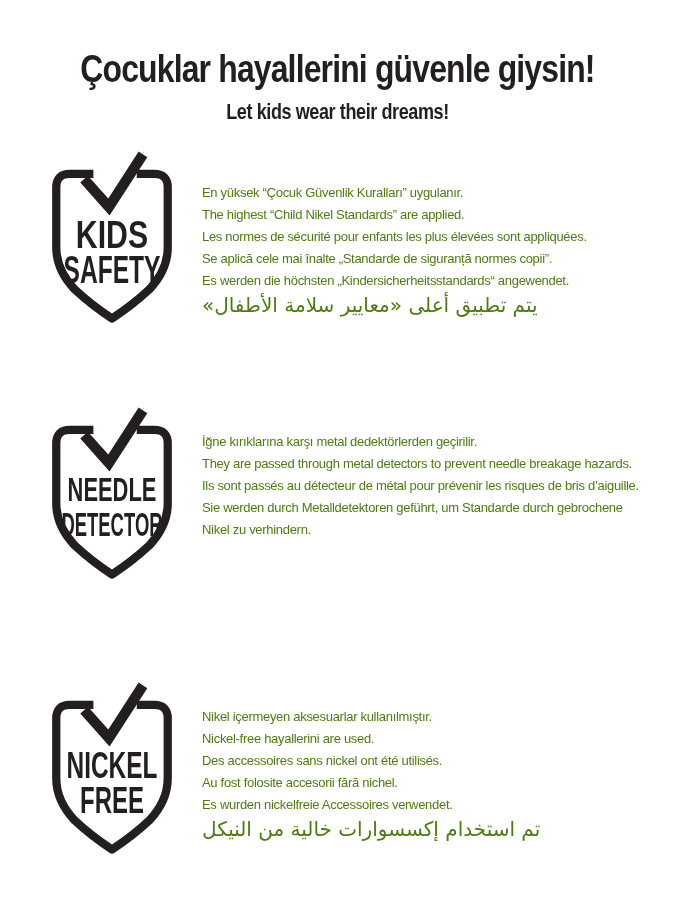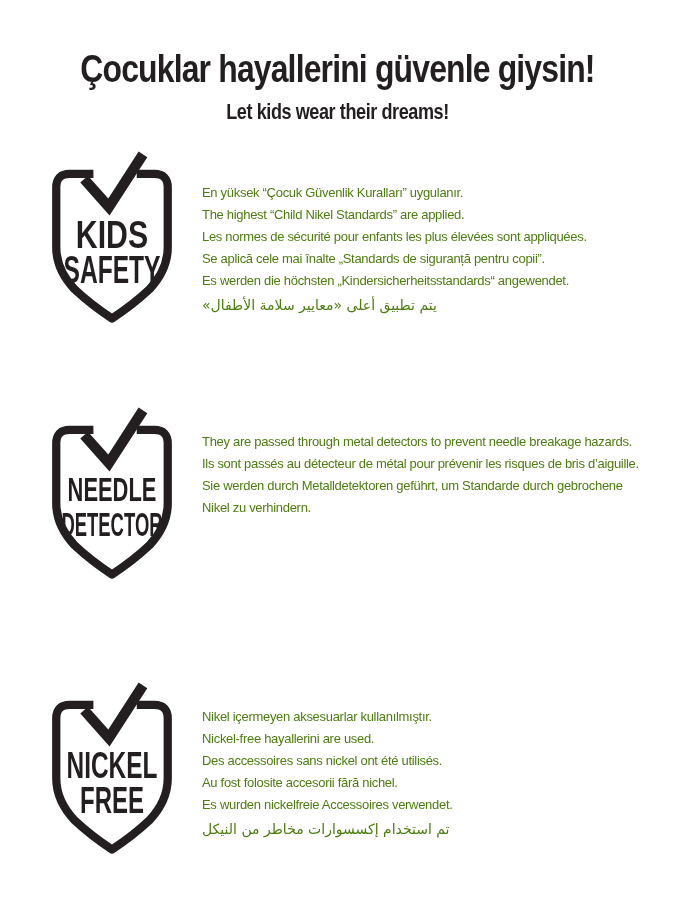--- a/index.html
+++ b/index.html
@@ -43,21 +43,21 @@
     font-size: 13px; line-height: 22px; letter-spacing: -0.3px;
     white-space: nowrap; color: #4d7c0f; margin-left: 36px;
   }
   .sec-1 .textblock { top: 32px; }
   .sec-2 .textblock { top: 25px; }
   .sec-3 .textblock { top: 25px; }
   .textblock p { margin: 0; padding: 0; }
   .textblock p.ar {
     direction: rtl; text-align: left;
     font-family: "DejaVu Sans", sans-serif;
-    font-size: 14px; letter-spacing: 0; line-height: 24px; margin-top: 1px;
+    font-size: 20px; letter-spacing: 0; line-height: 24px; margin-top: 1px;
   }
 </style>
 </head>
 <body>
 
 <div class="page">
 
   <div class="header">
     <div class="title">Çocuklar hayallerini güvenle giysin!</div>
     <div class="subtitle">Let kids wear their dreams!</div>
@@ -67,51 +67,52 @@
     <svg class="badge" width="128" height="178" viewBox="0 0 124 172" aria-hidden="true">
       <path class="shield" d="M 44 23 H 21 Q 8 23 8 36 V 94 Q 8 116 26 135 Q 42 150 62 163 Q 82 150 98 135 Q 116 116 116 94 V 36 Q 116 23 103 23 H 86"></path>
       <path class="check" d="M 35 28 L 59 55 L 92 4"></path>
       <text x="62" y="95" font-size="38" textLength="70" lengthAdjust="spacingAndGlyphs">KIDS</text>
       <text x="62" y="129" font-size="38" textLength="94" lengthAdjust="spacingAndGlyphs">SAFETY</text>
     </svg>
     <div class="textblock">
       <p>En yüksek “Çocuk Güvenlik Kuralları” uygulanır.</p>
       <p>The highest “Child Nikel Standards” are applied.</p>
       <p>Les normes de sécurité pour enfants les plus élevées sont appliquées.</p>
-      <p>Se aplică cele mai înalte „Standards de siguranță pentru copii”.</p>
+      <p>Se aplică cele mai înalte „Standarde de siguranță normes copii”.</p>
       <p>Es werden die höchsten „Kindersicherheitsstandards“ angewendet.</p>
       <p class="ar">يتم تطبيق أعلى «معايير سلامة الأطفال»</p>
     </div>
   </div>
 
   <div class="section sec-2">
     <svg class="badge" width="128" height="178" viewBox="0 0 124 172" aria-hidden="true">
       <path class="shield" d="M 44 23 H 21 Q 8 23 8 36 V 94 Q 8 116 26 135 Q 42 150 62 163 Q 82 150 98 135 Q 116 116 116 94 V 36 Q 116 23 103 23 H 86"></path>
       <path class="check" d="M 35 28 L 59 55 L 92 4"></path>
       <text x="62" y="92" font-size="32" textLength="86" lengthAdjust="spacingAndGlyphs">NEEDLE</text>
       <text x="62" y="126" font-size="32" textLength="98" lengthAdjust="spacingAndGlyphs">DETECTOR</text>
     </svg>
     <div class="textblock">
+      <p>İğne kırıklarına karşı metal dedektörlerden geçirilir.</p>
       <p>They are passed through metal detectors to prevent needle breakage hazards.</p>
       <p>Ils sont passés au détecteur de métal pour prévenir les risques de bris d’aiguille.</p>
       <p>Sie werden durch Metalldetektoren geführt, um Standarde durch gebrochene</p>
       <p>Nikel zu verhindern.</p>
     </div>
   </div>
 
   <div class="section sec-3">
     <svg class="badge" width="128" height="178" viewBox="0 0 124 172" aria-hidden="true">
       <path class="shield" d="M 44 23 H 21 Q 8 23 8 36 V 94 Q 8 116 26 135 Q 42 150 62 163 Q 82 150 98 135 Q 116 116 116 94 V 36 Q 116 23 103 23 H 86"></path>
       <path class="check" d="M 35 28 L 59 55 L 92 4"></path>
       <text x="62" y="94" font-size="36" textLength="88" lengthAdjust="spacingAndGlyphs">NICKEL</text>
       <text x="62" y="128" font-size="36" textLength="62" lengthAdjust="spacingAndGlyphs">FREE</text>
     </svg>
     <div class="textblock">
       <p>Nikel içermeyen aksesuarlar kullanılmıştır.</p>
       <p>Nickel-free hayallerini are used.</p>
       <p>Des accessoires sans nickel ont été utilisés.</p>
       <p>Au fost folosite accesorii fără nichel.</p>
       <p>Es wurden nickelfreie Accessoires verwendet.</p>
-      <p class="ar">تم استخدام إكسسوارات مخاطر من النيكل</p>
+      <p class="ar">تم استخدام إكسسوارات خالية من النيكل</p>
     </div>
   </div>
 
 </div>
 
 </body></html>

